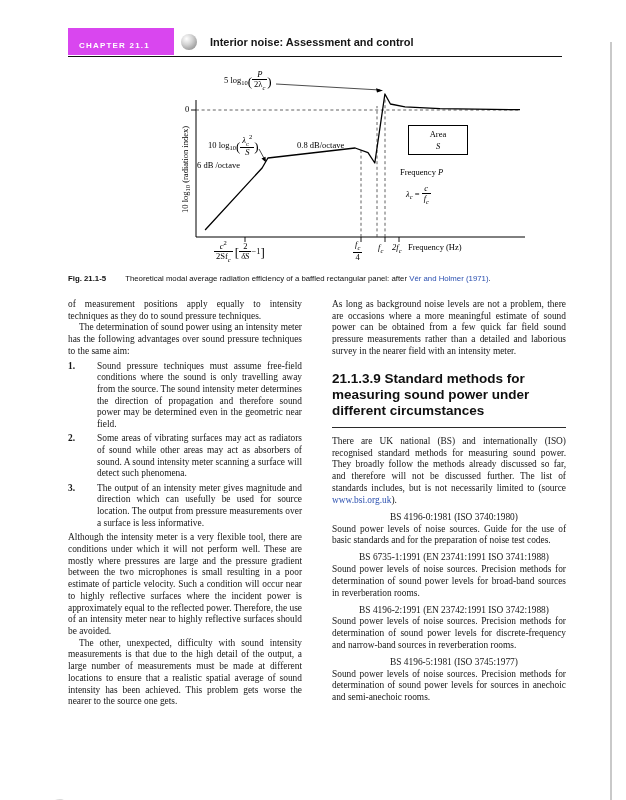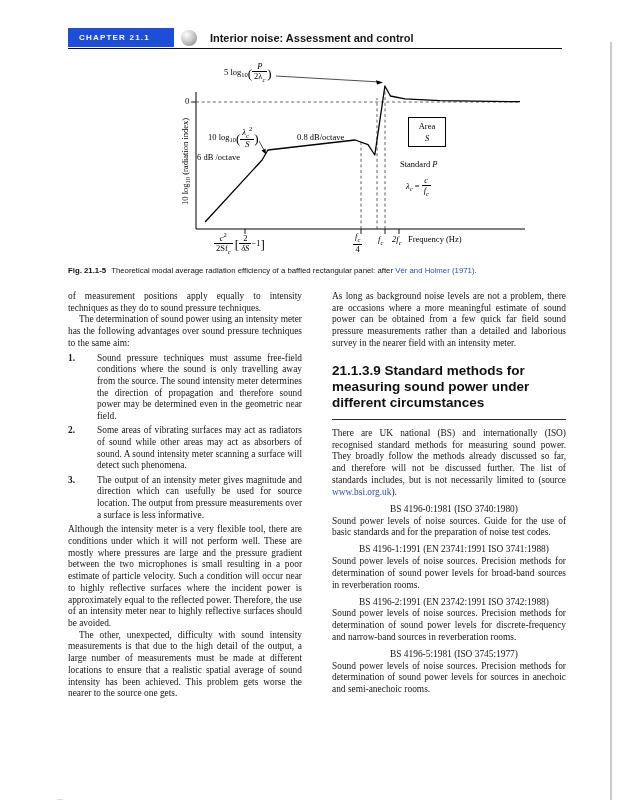--- a/index.html
+++ b/index.html
@@ -8,49 +8,49 @@
   .page { position:relative; width:626px; height:800px; background:#fff;
           font-family:"Liberation Serif", serif; color:#161616; }
 
   
   .edge-r { position:absolute; left:610px; top:14px; width:2px; height:782px; background:#c9c9c9; }
 
   
   .hdr { margin:28px 64px 0 68px; display:flex; align-items:center; gap:7px;
          border-bottom:1.2px solid #111; padding-bottom:1px;
          font-family:"Liberation Sans", sans-serif; }
-  .chapter-badge { background:#1d4ed8; color:#fff; font-weight:bold; font-size:8px;
-                   letter-spacing:1.2px; padding:5px 24px 5px 11px; white-space:nowrap; }
+  .chapter-badge { background:#d946ef; color:#fff; font-weight:bold; font-size:8px;
+                   letter-spacing:1.2px; padding:13px 24px 5px 11px; white-space:nowrap; }
   .ball { width:16px; height:16px; border-radius:50%; flex:none;
           background:radial-gradient(circle at 35% 30%, #ffffff 0%, #d2d2d2 40%, #9a9a9a 78%, #7f7f7f 100%); }
   .hdr-title { font-weight:bold; font-size:11px; margin-left:6px; }
 
   
   .figarea { position:relative; width:626px; height:206px; margin-top:5px; }
   .fl { position:absolute; font-family:"Liberation Serif", serif; font-size:8.5px;
         color:#000; white-space:nowrap; line-height:1.1; }
   .fl sub, .fl sup { font-size:6.5px; }
   .it { font-style:italic; }
   .bigp { font-size:13px; vertical-align:-3px; }
   .frac { display:inline-block; text-align:center; vertical-align:middle; line-height:1.05; }
   .frac .num { display:block; border-bottom:0.9px solid #000; padding:0 2px; }
   .frac .den { display:block; padding:0 2px; }
-  .areabox { border:1px solid #000; width:38px; height:30px; text-align:center;
+  .areabox { border:1px solid #000; width:60px; height:30px; text-align:center;
              padding-top:2px; line-height:12px; }
   .ylab { width:150px; text-align:center; transform:rotate(-90deg); }
   .axis { stroke:#000; stroke-width:1; fill:none; }
   .tickln { stroke:#000; stroke-width:0.9; }
   .dashln { stroke:#3a3a3a; stroke-width:0.8; stroke-dasharray:3 2.6; fill:none; }
   .curve { stroke:#000; stroke-width:1.3; fill:none; stroke-linejoin:round; }
   .ptr { stroke:#000; stroke-width:0.7; }
 
   
   .caption { margin:6px 54px 0 68px; font-family:"Liberation Sans", sans-serif;
              font-size:7.8px; color:#111; }
-  .caption b { margin-right:5px; }
+  .caption b { margin-right:19px; }
   .link { color:#2b50b0; cursor:pointer; text-decoration:none; }
 
   
   .cols { display:flex; gap:30px; padding:0 60px 0 68px; margin-top:16px;
           font-size:9.4px; line-height:11.7px; }
   .col { flex:1; min-width:0; }
   .col p { text-align:justify; }
   .ind { text-indent:11px; }
   .li { display:flex; margin:2.5px 0; }
   .li .n { width:13px; flex:none; font-weight:bold; }
@@ -120,21 +120,21 @@
     </div>
 
     <div class="fl" style="left:297px;top:79px;">0.8 dB/octave</div>
     <div class="fl" style="left:197px;top:99px;">6 dB /octave</div>
 
     <div class="fl areabox" style="left:408px;top:63px;">
       <div>Area</div>
       <div class="it">S</div>
     </div>
     <div class="fl" style="left:400px;top:106px;">
-      <span>Standard </span><span class="it">P</span>
+      <span>Frequency </span><span class="it">P</span>
     </div>
     <div class="fl" style="left:406px;top:122px;">
       <span class="it">λ</span><sub class="it">c</sub><span> = </span><span class="frac"><span class="num it">c</span><span class="den"><span class="it">f</span><sub class="it">c</sub></span></span>
     </div>
 
     <div class="fl" style="left:214px;top:178px;">
       <span class="frac"><span class="num"><span class="it">c</span><sup>2</sup></span><span class="den"><span>2Sf</span><sub class="it">c</sub></span></span>
       <span class="bigp">[</span><span class="frac"><span class="num">2</span><span class="den it">δS</span></span><span>−1</span><span class="bigp">]</span>
     </div>
     <div class="fl" style="left:353px;top:178px;">
@@ -184,21 +184,21 @@
         <span>Standard methods for measuring sound power under different circumstances</span>
       </h2>
 
       <p><span>There are UK national (BS) and internationally (ISO) recognised standard methods for measuring sound power. They broadly follow the methods already discussed so far, and therefore will not be discussed further. The list of standards includes, but is not necessarily limited to (source </span><a class="link">www.bsi.org.uk</a><span>).</span></p>
 
       <div>
         <div class="std-code">BS 4196-0:1981 (ISO 3740:1980)</div>
         <div class="std-desc">Sound power levels of noise sources. Guide for the use of basic standards and for the preparation of noise test codes.</div>
       </div>
       <div>
-        <div class="std-code">BS 4196-1:1991 (EN 23741:1991 ISO 3741:1988)</div>
+        <div class="std-code">BS 6735-1:1991 (EN 23741:1991 ISO 3741:1988)</div>
         <div class="std-desc">Sound power levels of noise sources. Precision methods for determination of sound power levels for broad-band sources in reverberation rooms.</div>
       </div>
       <div>
         <div class="std-code">BS 4196-2:1991 (EN 23742:1991 ISO 3742:1988)</div>
         <div class="std-desc">Sound power levels of noise sources. Precision methods for determination of sound power levels for discrete-frequency and narrow-band sources in reverberation rooms.</div>
       </div>
       <div>
         <div class="std-code">BS 4196-5:1981 (ISO 3745:1977)</div>
         <div class="std-desc">Sound power levels of noise sources. Precision methods for determination of sound power levels for sources in anechoic and semi-anechoic rooms.</div>
       </div>

